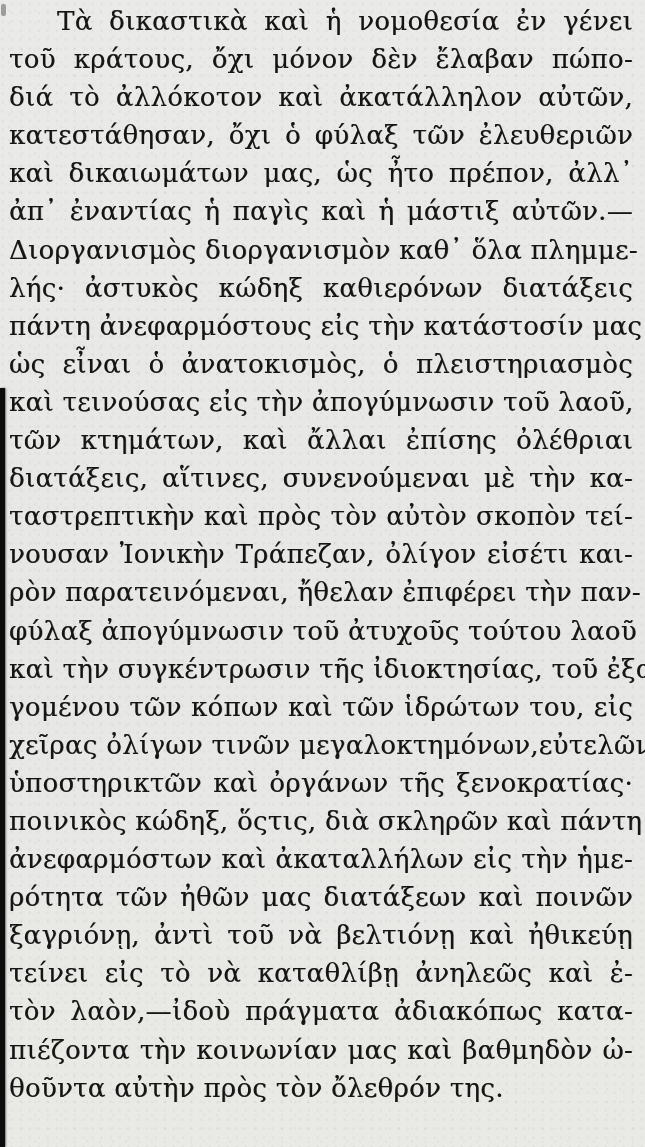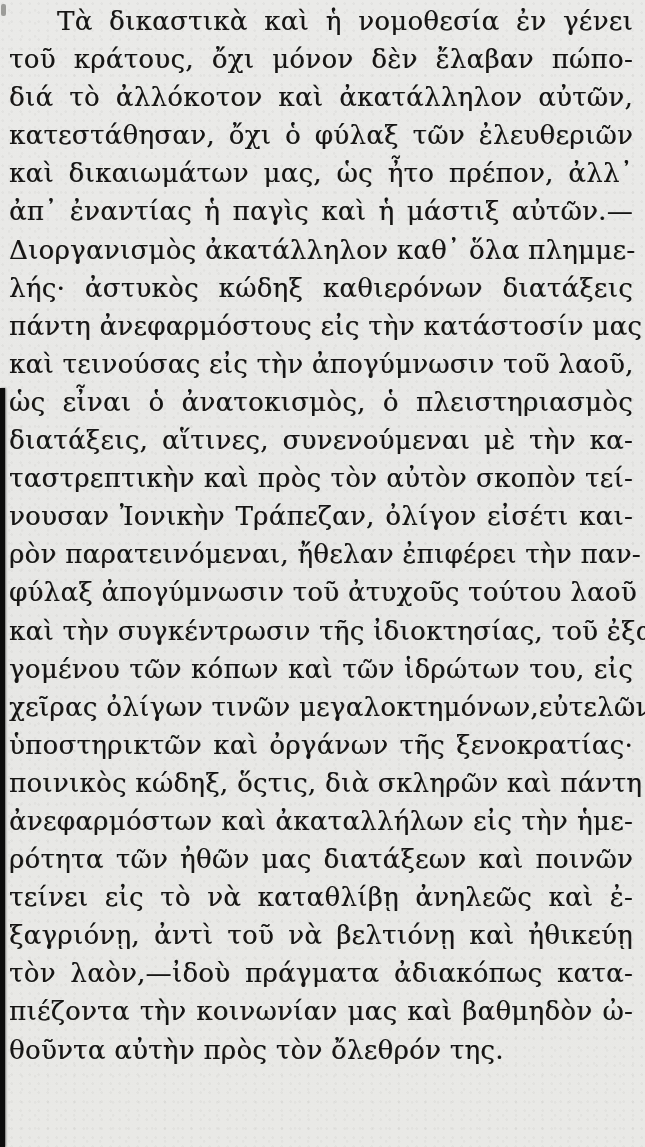--- a/index.html
+++ b/index.html
@@ -69,36 +69,37 @@
 <div class="page">
   <div class="smudge"></div>
   <div class="edge-bar"></div>
   <div class="text-block">
     <div class="line indent">Τὰ δικαστικὰ καὶ ἡ νομοθεσία ἐν γένει</div>
     <div class="line">τοῦ κράτους, ὄχι μόνον δὲν ἔλαβαν πώπο-</div>
     <div class="line">διά τὸ ἀλλόκοτον καὶ ἀκατάλληλον αὐτῶν,</div>
     <div class="line">κατεστάθησαν, ὄχι ὁ φύλαξ τῶν ἐλευθεριῶν</div>
     <div class="line">καὶ δικαιωμάτων μας, ὡς ἦτο πρέπον, ἀλλ᾽</div>
     <div class="line">ἀπ᾽ ἐναντίας ἡ παγὶς καὶ ἡ μάστιξ αὐτῶν.—</div>
-    <div class="line">Διοργανισμὸς ἀκατάλληλον καθ᾽ ὅλα πλημμε-</div>
+    <div class="line">Διοργανισμὸς διοργανισμὸν καθ᾽ ὅλα πλημμε-</div>
     <div class="line">λής· ἀστυκὸς κώδηξ καθιερόνων διατάξεις</div>
     <div class="line">πάντη ἀνεφαρμόστους εἰς τὴν κατάστοσίν μας</div>
+    <div class="line">ὡς εἶναι ὁ ἀνατοκισμὸς, ὁ πλειστηριασμὸς</div>
     <div class="line">καὶ τεινούσας εἰς τὴν ἀπογύμνωσιν τοῦ λαοῦ,</div>
-    <div class="line">ὡς εἶναι ὁ ἀνατοκισμὸς, ὁ πλειστηριασμὸς</div>
+    <div class="line">τῶν κτημάτων, καὶ ἄλλαι ἐπίσης ὀλέθριαι</div>
     <div class="line">διατάξεις, αἵτινες, συνενούμεναι μὲ τὴν κα-</div>
     <div class="line">ταστρεπτικὴν καὶ πρὸς τὸν αὐτὸν σκοπὸν τεί-</div>
     <div class="line">νουσαν Ἰονικὴν Τράπεζαν, ὀλίγον εἰσέτι και-</div>
     <div class="line">ρὸν παρατεινόμεναι, ἤθελαν ἐπιφέρει τὴν παν-</div>
     <div class="line">φύλαξ ἀπογύμνωσιν τοῦ ἀτυχοῦς τούτου λαοῦ</div>
     <div class="line">καὶ τὴν συγκέντρωσιν τῆς ἰδιοκτησίας, τοῦ ἐξα-</div>
     <div class="line">γομένου τῶν κόπων καὶ τῶν ἱδρώτων του, εἰς</div>
     <div class="line">χεῖρας ὀλίγων τινῶν μεγαλοκτημόνων,εὐτελῶν</div>
     <div class="line">ὑποστηρικτῶν καὶ ὀργάνων τῆς ξενοκρατίας·</div>
     <div class="line">ποινικὸς κώδηξ, ὅςτις, διὰ σκληρῶν καὶ πάντη</div>
     <div class="line">ἀνεφαρμόστων καὶ ἀκαταλλήλων εἰς τὴν ἡμε-</div>
     <div class="line">ρότητα τῶν ἠθῶν μας διατάξεων καὶ ποινῶν</div>
+    <div class="line">ξαγριόνῃ, ἀντὶ τοῦ νὰ βελτιόνῃ καὶ ἠθικεύῃ</div>
     <div class="line">τείνει εἰς τὸ νὰ καταθλίβῃ ἀνηλεῶς καὶ ἐ-</div>
-    <div class="line">ξαγριόνῃ, ἀντὶ τοῦ νὰ βελτιόνῃ καὶ ἠθικεύῃ</div>
     <div class="line">τὸν λαὸν,—ἰδοὺ πράγματα ἀδιακόπως κατα-</div>
     <div class="line">πιέζοντα τὴν κοινωνίαν μας καὶ βαθμηδὸν ὠ-</div>
     <div class="line last">θοῦντα αὐτὴν πρὸς τὸν ὄλεθρόν της.</div>
   </div>
 </div>
 
 </body></html>

